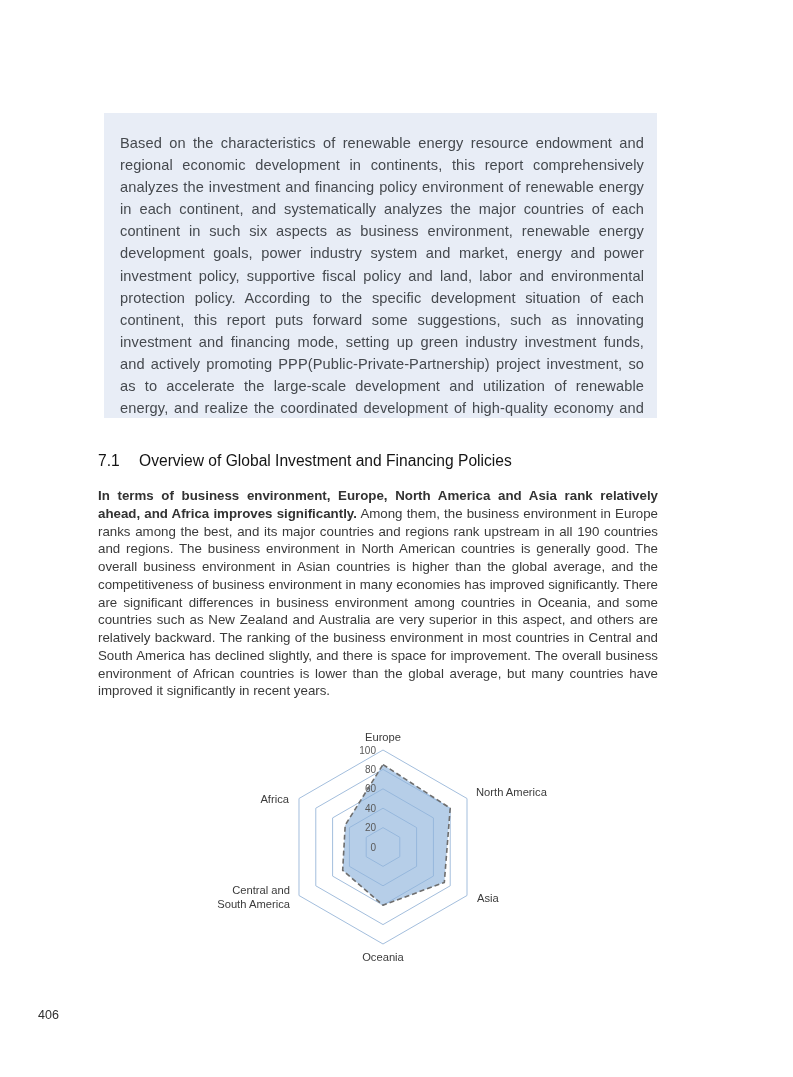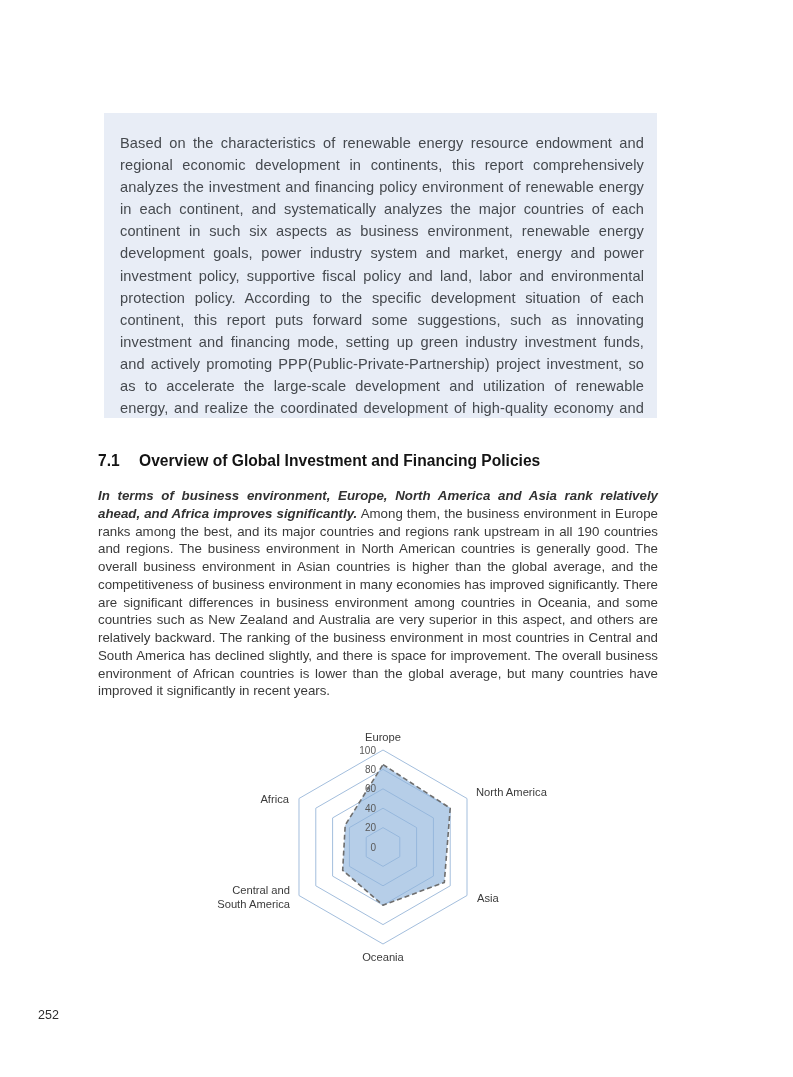--- a/index.html
+++ b/index.html
@@ -9,28 +9,28 @@
   }
   .intro-box{
     position:absolute;left:104px;top:113px;width:553px;height:305px;
     box-sizing:border-box;background:#e8edf6;
     padding:19px 13px 0 16px;
     font-size:14.6px;line-height:22.1px;text-align:justify;
     color:#45494e;letter-spacing:0.1px;overflow:hidden;
   }
   .section-heading{
     position:absolute;left:98px;top:452px;width:560px;margin:0;
-    font-size:15.6px;font-weight:700;color:#141414;
+    font-size:15.6px;font-weight:400;color:#141414;
   }
   .section-number{margin-right:15px;}
   .body-par{
     position:absolute;left:98px;top:487px;width:560px;margin:0;
     font-size:13.3px;line-height:17.75px;text-align:justify;color:#3a3a3a;
   }
-  .lead{font-weight:700;color:#323232;font-style:italic;}
+  .lead{font-weight:700;color:#323232;}
   .figure{position:absolute;left:98px;top:715px;width:560px;}
   .radar-svg{display:block;}
   .radar-svg text{font-family:"Liberation Sans",sans-serif;}
   .caption{
     margin-top:7px;padding-left:56px;text-align:center;
     font-size:11.6px;font-weight:700;color:#1a7ac2;
   }
   .caption-label{margin-right:13px;}
   .page-number{
     position:absolute;left:38px;top:1008px;
@@ -72,15 +72,15 @@
         <text x="278" y="38.5" text-anchor="end" font-size="10" fill="#595959">100</text>
         <text x="285" y="26" text-anchor="middle" font-size="11.2" fill="#3b3b3b"><tspan x="285" dy="0">Europe</tspan></text>
         <text x="378.002" y="80.5" text-anchor="start" font-size="11.2" fill="#3b3b3b"><tspan x="378.002" dy="0">North America</tspan></text>
         <text x="379.002" y="186.5" text-anchor="start" font-size="11.2" fill="#3b3b3b"><tspan x="379.002" dy="0">Asia</tspan></text>
         <text x="285" y="246" text-anchor="middle" font-size="11.2" fill="#3b3b3b"><tspan x="285" dy="0">Oceania</tspan></text>
         <text x="191.998" y="178.5" text-anchor="end" font-size="11.2" fill="#3b3b3b"><tspan x="191.998" dy="0">Central and</tspan><tspan x="191.998" dy="14">South America</tspan></text>
         <text x="190.998" y="87.5" text-anchor="end" font-size="11.2" fill="#3b3b3b"><tspan x="190.998" dy="0">Africa</tspan></text>
       </svg>
   </div>
 
-  <div class="page-number">252</div>
+  <div class="page-number">406</div>
 
 </div>
 
 </body></html>

